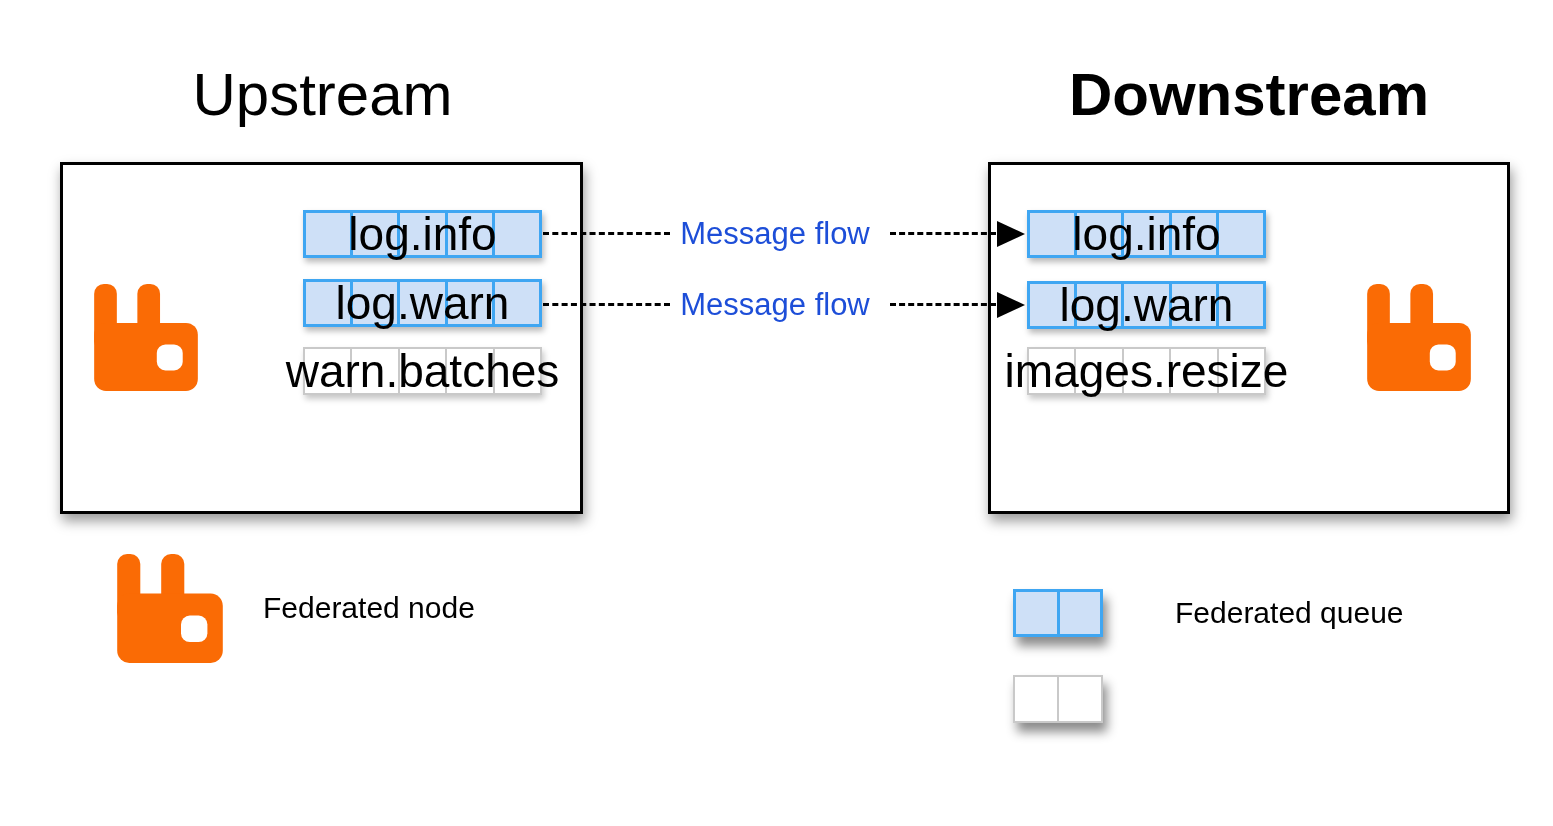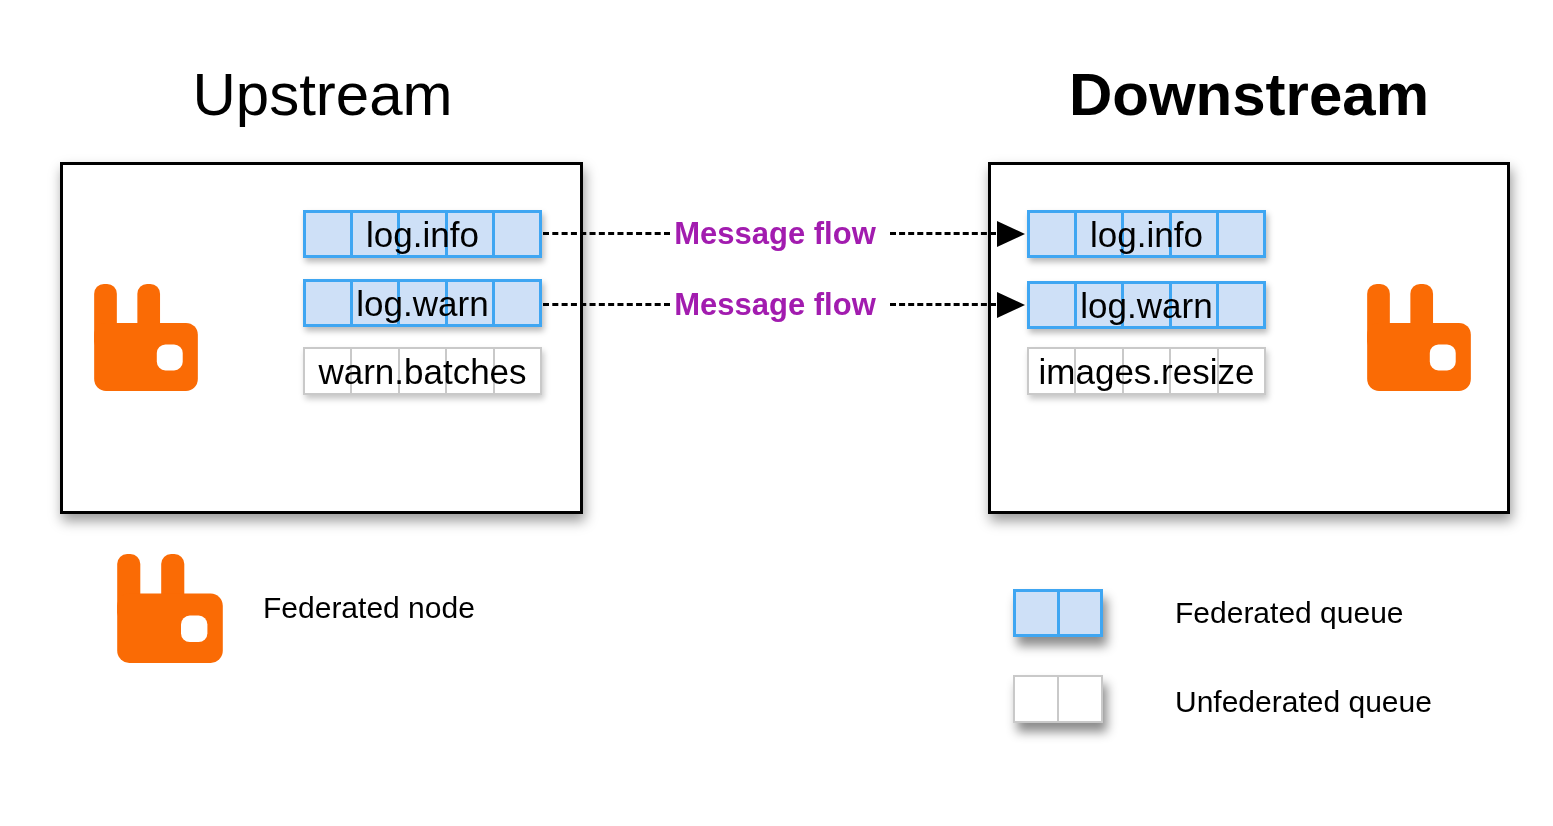--- a/index.html
+++ b/index.html
@@ -45,21 +45,21 @@
   .queue.unfederated{
     background:#fff;
     border:2px solid var(--unfederated-border,#C9C9C9);
     box-shadow:2px 4px 6px rgba(0,0,0,0.22);
   }
   .queue.unfederated .cell{border-right:2px solid var(--unfederated-border,#C9C9C9);}
   .queue .cell:last-child{border-right:none !important;}
   .queue-label{
     position:absolute;inset:0;
     display:flex;align-items:center;justify-content:center;
-    font-size:35px;line-height:1;color:#000;
+    font-size:46px;line-height:1;color:#000;
     white-space:nowrap;
   }
   .swatch{
     position:absolute;
     width:90px;height:48px;
     box-sizing:border-box;
   }
   .swatch .cells{display:flex;height:100%;}
   .swatch .cell{flex:1 1 0;box-sizing:border-box;}
   .swatch.federated{
@@ -77,21 +77,21 @@
   .swatch .cell:last-child{border-right:none !important;}
   .dash{
     position:absolute;height:0;
     border-top:3px dashed #000;
   }
   .flow-label{
     position:absolute;
     width:250px;height:36px;
     text-align:center;
     font-size:31px;line-height:36px;
-    color:#a21caf;white-space:nowrap;font-weight:bold;
+    color:#1d4ed8;white-space:nowrap;
   }
   .arrowhead{
     position:absolute;
     width:0;height:0;
     border-top:13px solid transparent;
     border-bottom:13px solid transparent;
     border-left:28px solid #000;
   }
   .legend-label{
     position:absolute;
@@ -222,15 +222,14 @@
       </div>
   </div>
   <div class="legend-label" style="left:1165px;top:595px;">Federated queue</div>
 
   <div class="swatch unfederated" style="left:1003px;top:675px;">
     <div class="cells">
         <div class="cell"></div>
         <div class="cell"></div>
       </div>
   </div>
-  <div class="legend-label" style="left:1165px;top:684px;">Unfederated queue</div>
 
 </div>
 
 </body></html>

